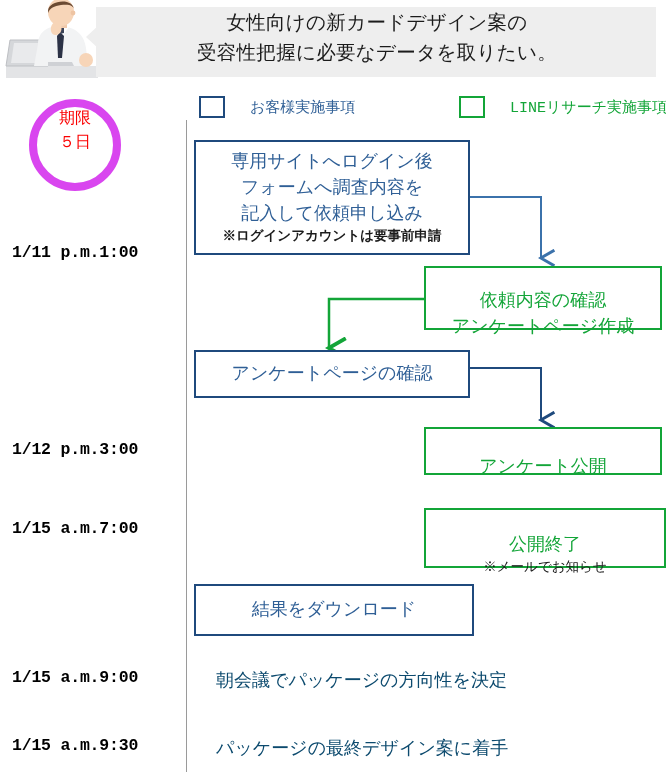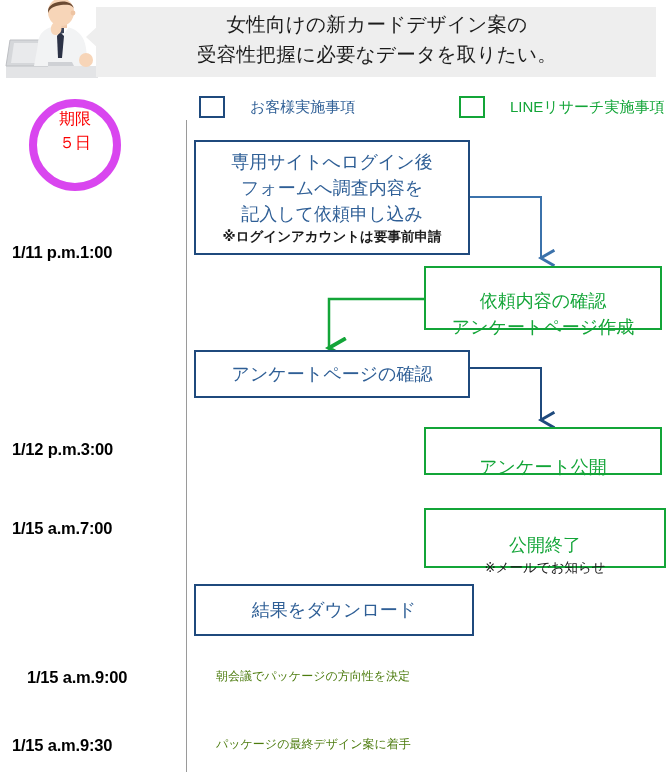--- a/index.html
+++ b/index.html
@@ -10,20 +10,21 @@
   body {
     font-family: "Liberation Sans", "DejaVu Sans", sans-serif;
     -webkit-font-smoothing: antialiased;
   }
   #canvas {
     position: relative;
     width: 666px;
     height: 782px;
     background: #ffffff;
     overflow: hidden;
+    font-family: Liberation Mono, monospace;
   }
 
   
   .bubble {
     position: absolute;
     left: 96px;
     top: 7px;
     width: 560px;
     height: 70px;
     background: #eeeeee;
@@ -139,22 +140,22 @@
     font-size: 13.5px;
     line-height: 19px;
     color: #1b1b1b;
     font-weight: bold;
   }
   .box .note.normal { font-weight: normal; }
 
   
   .plain-step {
     position: absolute;
-    color: #4d7c0f;
-    font-size: 12px;
+    color: #0c4a6e;
+    font-size: 18px;
     white-space: nowrap;
     text-align: center;
   }
 
   
   .connectors {
     position: absolute;
     left: 0; top: 0;
     width: 666px; height: 782px;
     pointer-events: none;
@@ -214,21 +215,21 @@
   <div class="legend-item" style="left:459px; top:96px;">
     <span class="legend-swatch green"></span>
     <span class="legend-label green">LINEリサーチ実施事項</span>
   </div>
 
   <div class="axis"></div>
 
   <div class="tstamp" style="top:243px;">1/11 p.m.1:00</div>
   <div class="tstamp" style="top:440px;">1/12 p.m.3:00</div>
   <div class="tstamp" style="top:519px;">1/15 a.m.7:00</div>
-  <div class="tstamp" style="top:668px;margin-left:15px;">1/15 a.m.9:00</div>
+  <div class="tstamp" style="top:668px;">1/15 a.m.9:00</div>
   <div class="tstamp" style="top:736px;">1/15 a.m.9:30</div>
 
   <svg class="connectors" viewBox="0 0 666 782" xmlns="http://www.w3.org/2000/svg">
     <defs>
       <marker id="ah-blue-light" markerWidth="9" markerHeight="9" refX="4.5" refY="7.5" orient="auto" markerUnits="strokeWidth">
         <path d="M0.6,0.8 L4.5,7.6 L8.4,0.8" fill="none" stroke="#3b72ab" stroke-width="1.5"></path>
       </marker>
       <marker id="ah-blue-dark" markerWidth="9" markerHeight="9" refX="4.5" refY="7.5" orient="auto" markerUnits="strokeWidth">
         <path d="M0.6,0.8 L4.5,7.6 L8.4,0.8" fill="none" stroke="#1f4a7d" stroke-width="1.5"></path>
       </marker>

